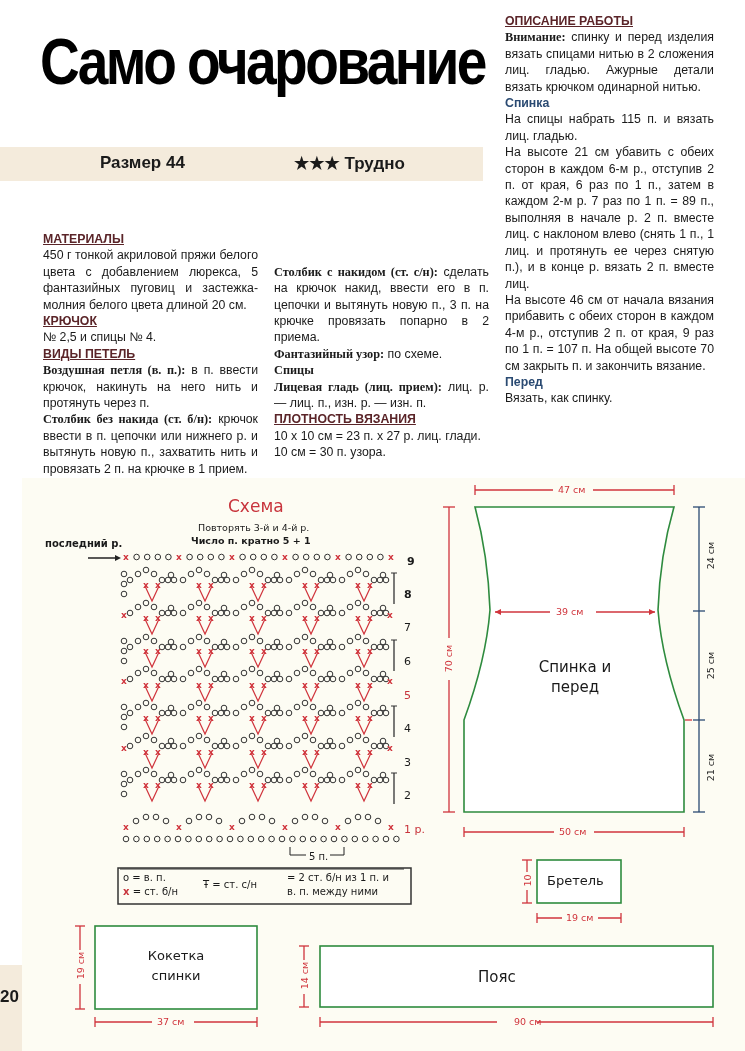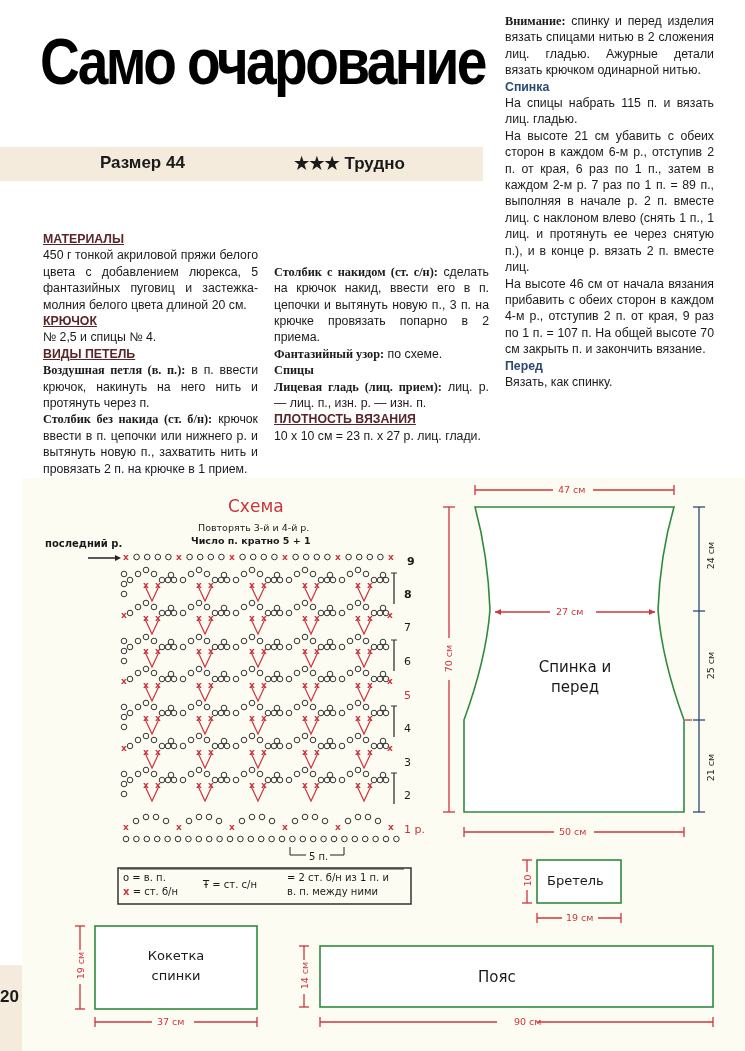--- a/index.html
+++ b/index.html
@@ -40,23 +40,25 @@
   <p><b>Столбик без накида (ст. б/н):</b><span> крючок ввести в п. цепочки или нижнего р. и вытянуть новую п., захватить нить и провязать 2 п. на крючке в 1 прием.</span></p>
 </div>
 
 <div class="col col2">
   <p style="margin-top:32.8px"><b>Столбик с накидом (ст. с/н):</b><span> сделать на крючок накид, ввести его в п. цепочки и вытянуть новую п., 3 п. на крючке провязать попарно в 2 приема.</span></p>
   <p><b>Фантазийный узор:</b><span> по схеме.</span></p>
   <p><b>Спицы</b></p>
   <p><b>Лицевая гладь (лиц. прием):</b><span> лиц. р. — лиц. п., изн. р. — изн. п.</span></p>
   <p class="h-u">ПЛОТНОСТЬ ВЯЗАНИЯ</p>
   <p>10 х 10 см = 23 п. х 27 р. лиц. глади.</p>
+  <p>10 см = 30 п. узора.</p>
 </div>
 
 <div class="col col3">
+  <p class="h-u">ОПИСАНИЕ РАБОТЫ</p>
   <p><b>Внимание:</b><span> спинку и перед изделия вязать спицами нитью в 2 сложения лиц. гладью. Ажурные детали вязать крючком одинарной нитью.</span></p>
   <p class="h-blue">Спинка</p>
   <p>На спицы набрать 115 п. и вязать лиц. гладью.</p>
   <p>На высоте 21 см убавить с обеих сторон в каждом 6-м р., отступив 2 п. от края, 6 раз по 1 п., затем в каждом 2-м р. 7 раз по 1 п. = 89 п., выполняя в начале р. 2 п. вместе лиц. с наклоном влево (снять 1 п., 1 лиц. и протянуть ее через снятую п.), и в конце р. вязать 2 п. вместе лиц.</p>
   <p>На высоте 46 см от начала вязания прибавить с обеих сторон в каждом 4-м р., отступив 2 п. от края, 9 раз по 1 п. = 107 п. На общей высоте 70 см закрыть п. и закончить вязание.</p>
   <p class="h-blue">Перед</p>
   <p>Вязать, как спинку.</p>
 </div>
 
 <div class="diagram-area"></div>
@@ -646,21 +648,21 @@
   <line x1="299" y1="946" x2="309" y2="946" stroke="#d0343c" stroke-width="1.3"></line>
   <line x1="299" y1="1007" x2="309" y2="1007" stroke="#d0343c" stroke-width="1.3"></line>
   <rect x="297" y="960" width="14" height="34" fill="#fdfcf3"></rect>
   <line x1="320" y1="1022" x2="713" y2="1022" stroke="#d0343c" stroke-width="1.3"></line>
   <line x1="320" y1="1017" x2="320" y2="1027" stroke="#d0343c" stroke-width="1.3"></line>
   <line x1="713" y1="1017" x2="713" y2="1027" stroke="#d0343c" stroke-width="1.3"></line>
   <rect x="497" y="1015" width="40" height="14" fill="#fdfcf3"></rect>
 </svg>
 
 <div class="lbl" style="left:558px;top:484px;font-size:9.5px;color:#d0343c;">47 см</div>
-<div class="lbl" style="left:556px;top:606px;font-size:9.5px;color:#d0343c;">27 см</div>
+<div class="lbl" style="left:556px;top:606px;font-size:9.5px;color:#d0343c;">39 см</div>
 <div class="lbl" style="left:559px;top:826px;font-size:9.5px;color:#d0343c;">50 см</div>
 <div class="lbl" style="left:428px;top:653px;font-size:9.5px;color:#d0343c;transform:rotate(-90deg);transform-origin:center;width:40px;text-align:center;">70 см</div>
 <div class="lbl" style="left:690px;top:550px;font-size:9.5px;color:#222;transform:rotate(-90deg);width:40px;text-align:center;">24 см</div>
 <div class="lbl" style="left:690px;top:660px;font-size:9.5px;color:#222;transform:rotate(-90deg);width:40px;text-align:center;">25 см</div>
 <div class="lbl" style="left:690px;top:762px;font-size:9.5px;color:#222;transform:rotate(-90deg);width:40px;text-align:center;">21 см</div>
 <div class="lbl" style="left:528px;top:657px;font-size:15px;text-align:center;width:94px;line-height:20px;">
     <div>Спинка и</div>
     <div>перед</div>
   </div>
 

